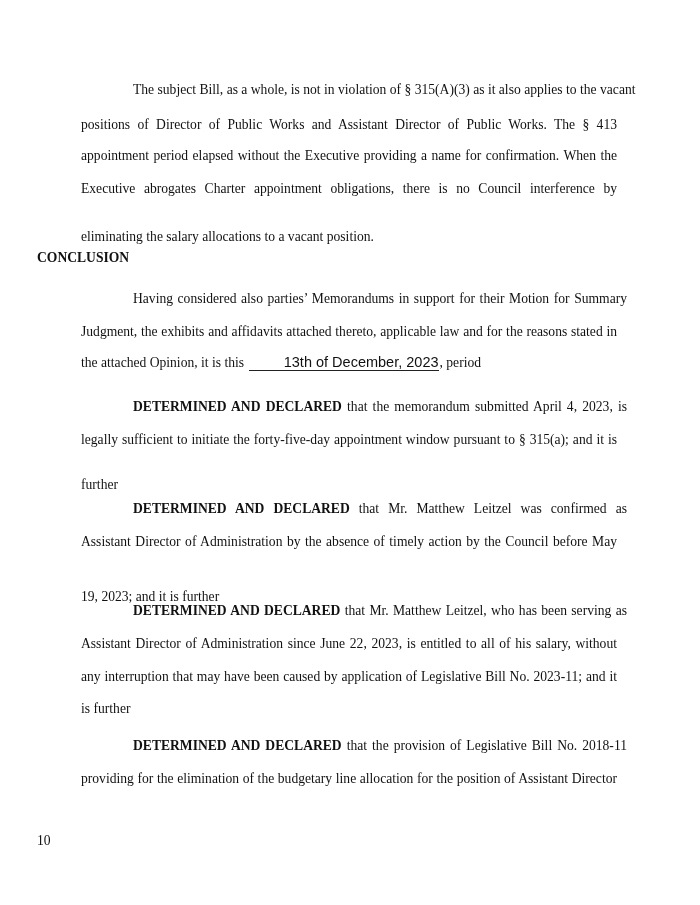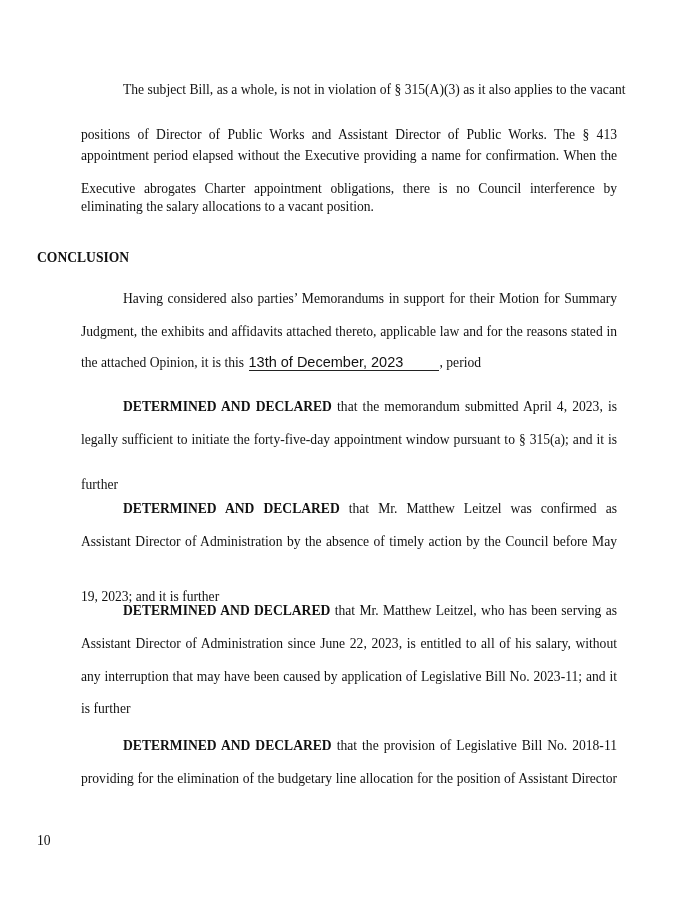--- a/index.html
+++ b/index.html
@@ -1,35 +1,35 @@
 <!DOCTYPE html>
 <html><head>
 <meta charset="utf-8">
 <style>
   html, body { margin:0; padding:0; background:#ffffff; }
   body { width:700px; height:905px; position:relative; overflow:hidden;
          font-family:"Liberation Serif", serif; color:#111; font-size:13.6px; }
   .line { position:absolute; left:81px; width:536px; white-space:nowrap; line-height:18px; }
   .just { text-align:justify; text-align-last:justify; }
-  .indent { left:123px; width:494px; }
+  .indent { left:133px; width:494px; }
   .center { left:0; width:700px; text-align:left;padding-left:37px; }
   b { font-weight:bold; }
-  .fill { display:inline-block; width:190px; border-bottom:1px solid #222; text-align:left;
+  .fill { display:inline-block; width:190px; border-bottom:1px solid #222; text-align:right;
           font-family:"Liberation Sans", sans-serif; font-size:14.5px; line-height:16px; margin:0 1px; }
 </style>
 </head>
 <body>
 
 <div>
 
   <div class="line just indent" style="top:81px">The subject Bill, as a whole, is not in violation of § 315(A)(3) as it also applies to the vacant</div>
-  <div class="line just" style="top:126px">positions of Director of Public Works and Assistant Director of Public Works. The § 413</div>
+  <div class="line just" style="top:116px">positions of Director of Public Works and Assistant Director of Public Works. The § 413</div>
   <div class="line just" style="top:147px">appointment period elapsed without the Executive providing a name for confirmation. When the</div>
   <div class="line just" style="top:180px">Executive abrogates Charter appointment obligations, there is no Council interference by</div>
-  <div class="line" style="top:198px">eliminating the salary allocations to a vacant position.</div>
+  <div class="line" style="top:228px">eliminating the salary allocations to a vacant position.</div>
 
   <div class="line center" style="top:249px;font-weight:bold;">CONCLUSION</div>
 
   <div class="line just indent" style="top:290px">Having considered also parties’ Memorandums in support for their Motion for Summary</div>
   <div class="line just" style="top:323px">Judgment, the exhibits and affidavits attached thereto, applicable law and for the reasons stated in</div>
   <div class="line" style="top:354px">
     <span>the attached Opinion, it is this</span>
     <span class="fill">13th of December, 2023</span><span>, period</span>
   </div>
 

